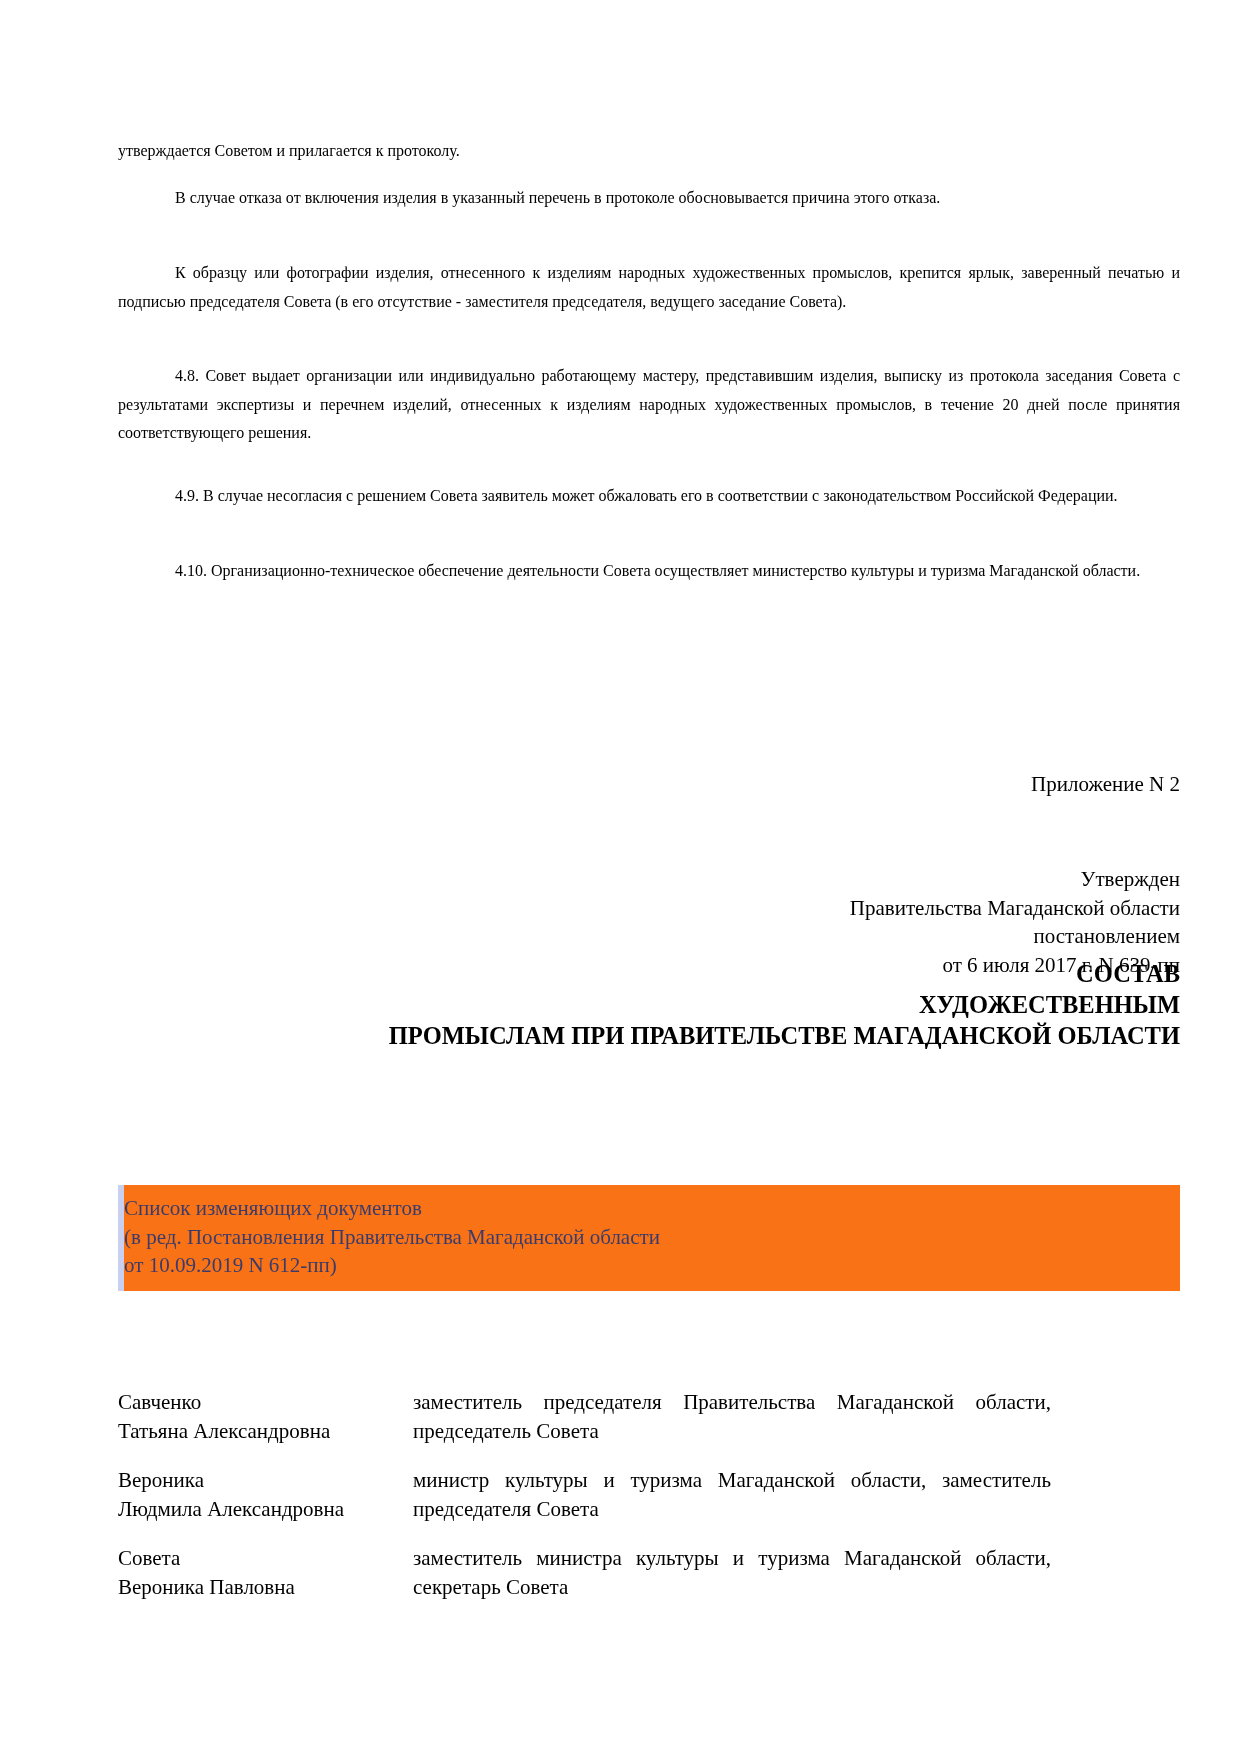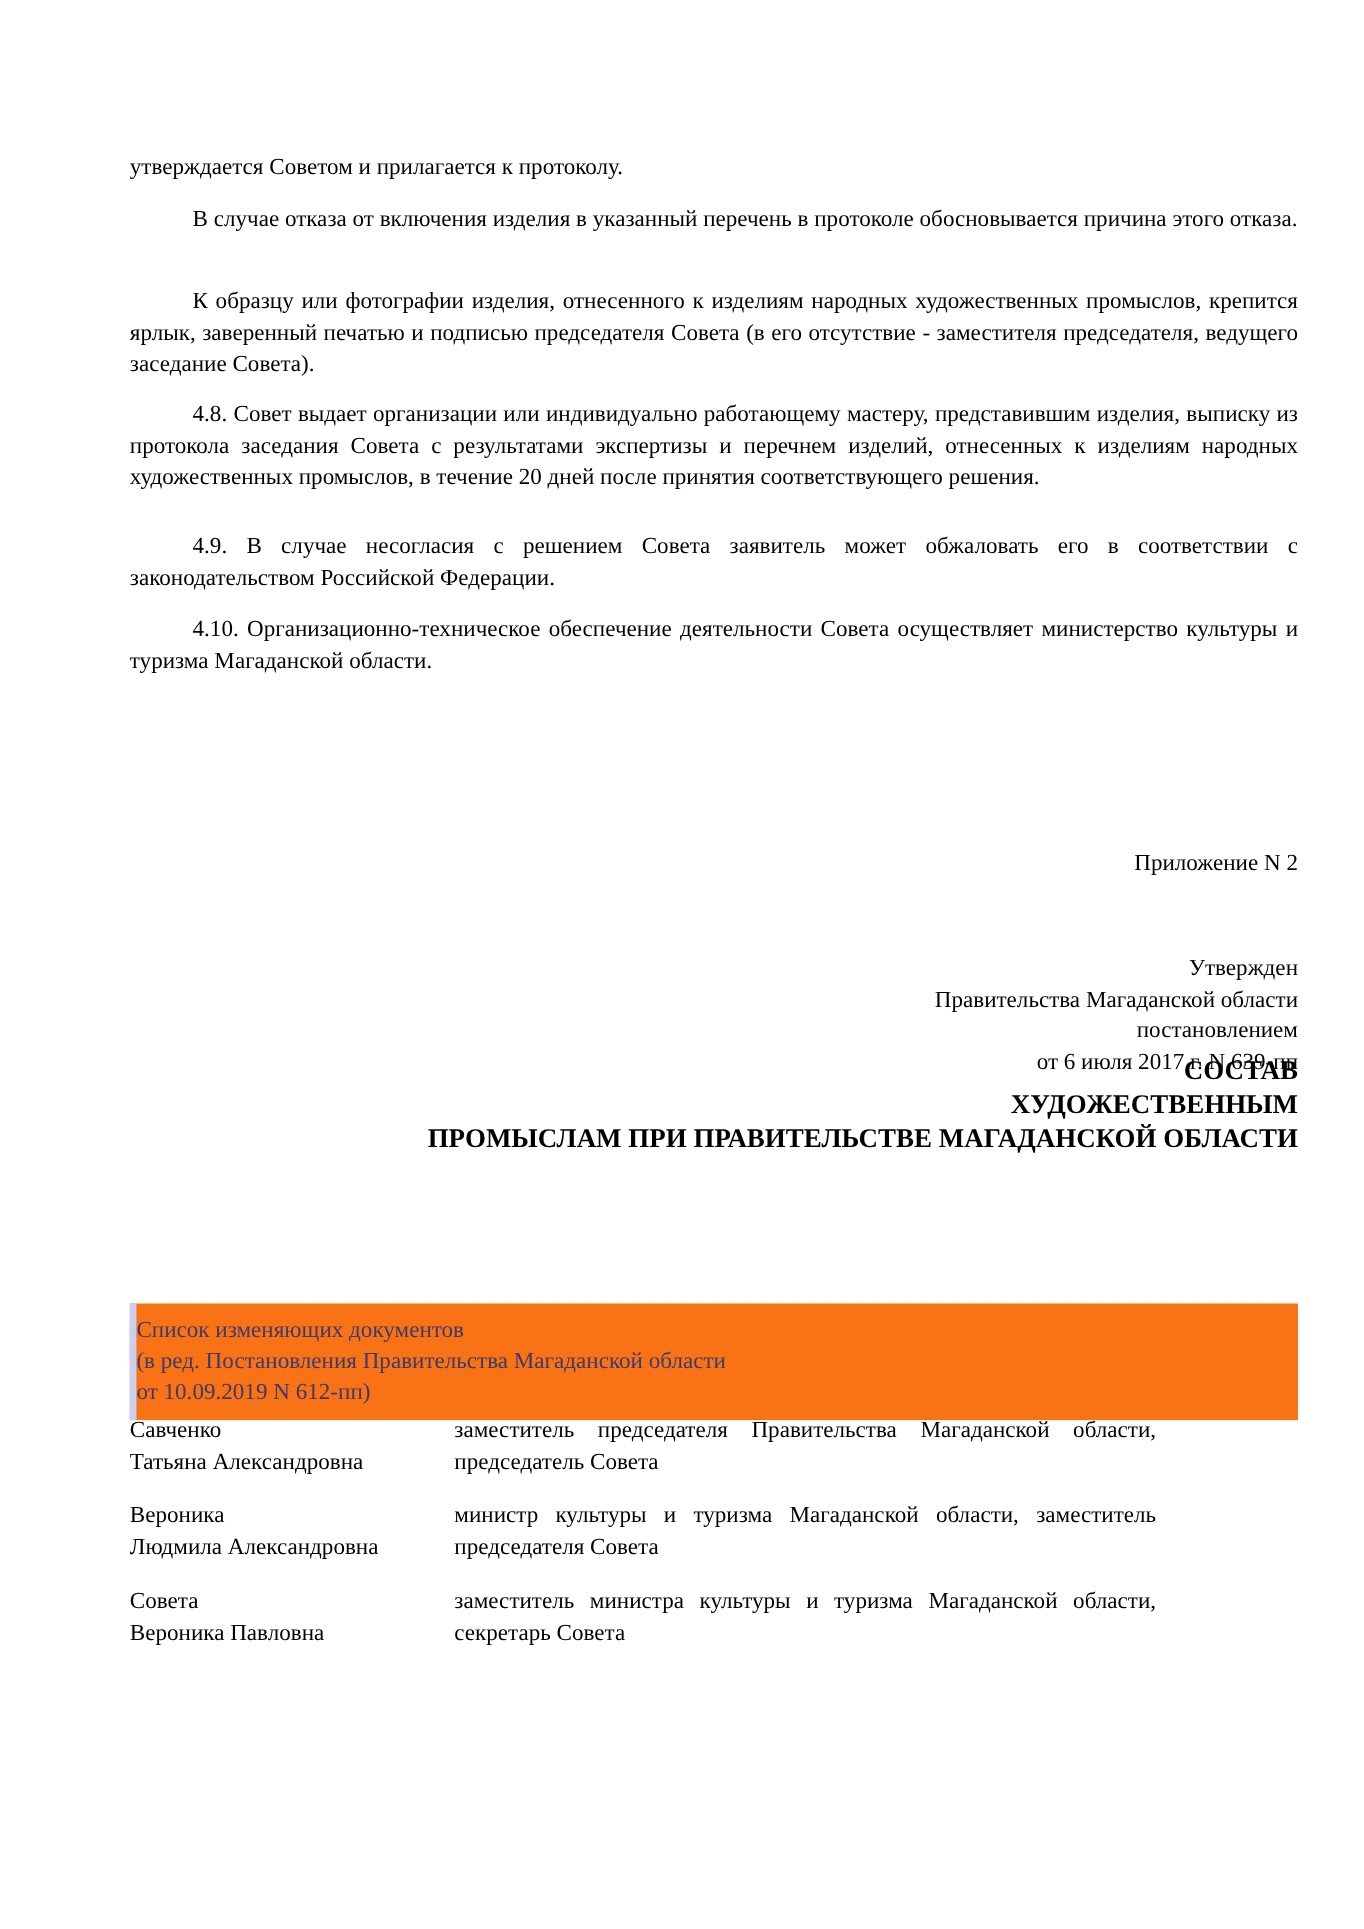--- a/index.html
+++ b/index.html
@@ -15,21 +15,21 @@
       font-family: "Liberation Serif", "DejaVu Serif", serif;
       color: #000000;
     }
     .page {
       position: absolute;
       left: 118px;
       top: 0;
       width: 1062px;
     }
     .p {
-      font-size: 21px;
+      font-size: 16px;
       line-height: 28.5px;
       text-align: justify;
       margin: 0;
       position: absolute;
       left: 0;
       width: 1062px;
     }
     .p.indent { text-indent: 57px; }
     .p.noindent { text-indent: 0; }
     .right-block {
@@ -62,21 +62,21 @@
       box-sizing: border-box;
       text-align: left;
       color: #3b3b6b;
       font-size: 21px;
       line-height: 28.5px;
       padding-top: 9px;
     }
     .members {
       position: absolute;
       left: 0;
-      top: 1285px;
+      top: 1388px;
       width: 1062px;
     }
     .member {
       display: flex;
       font-size: 21px;
       line-height: 28.5px;
       margin-bottom: 21px;
     }
     .member .name {
       width: 295px;

